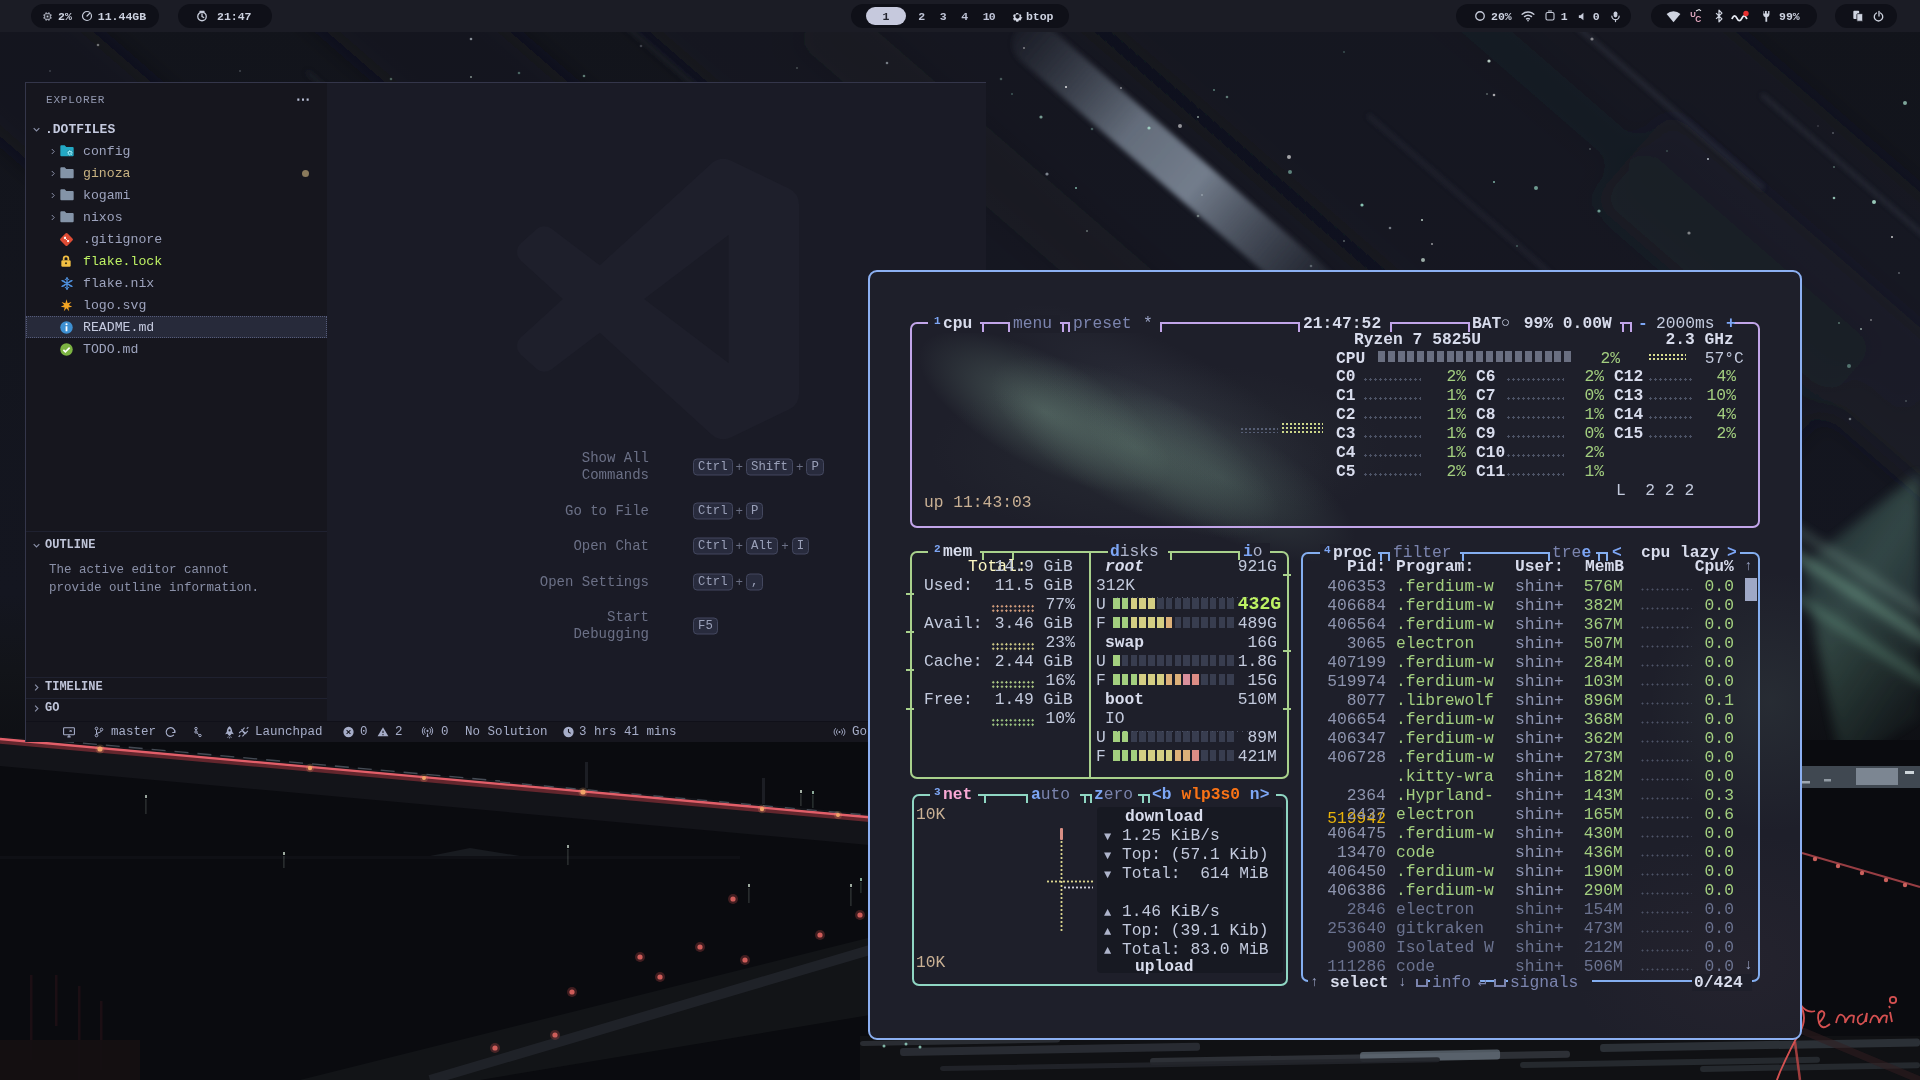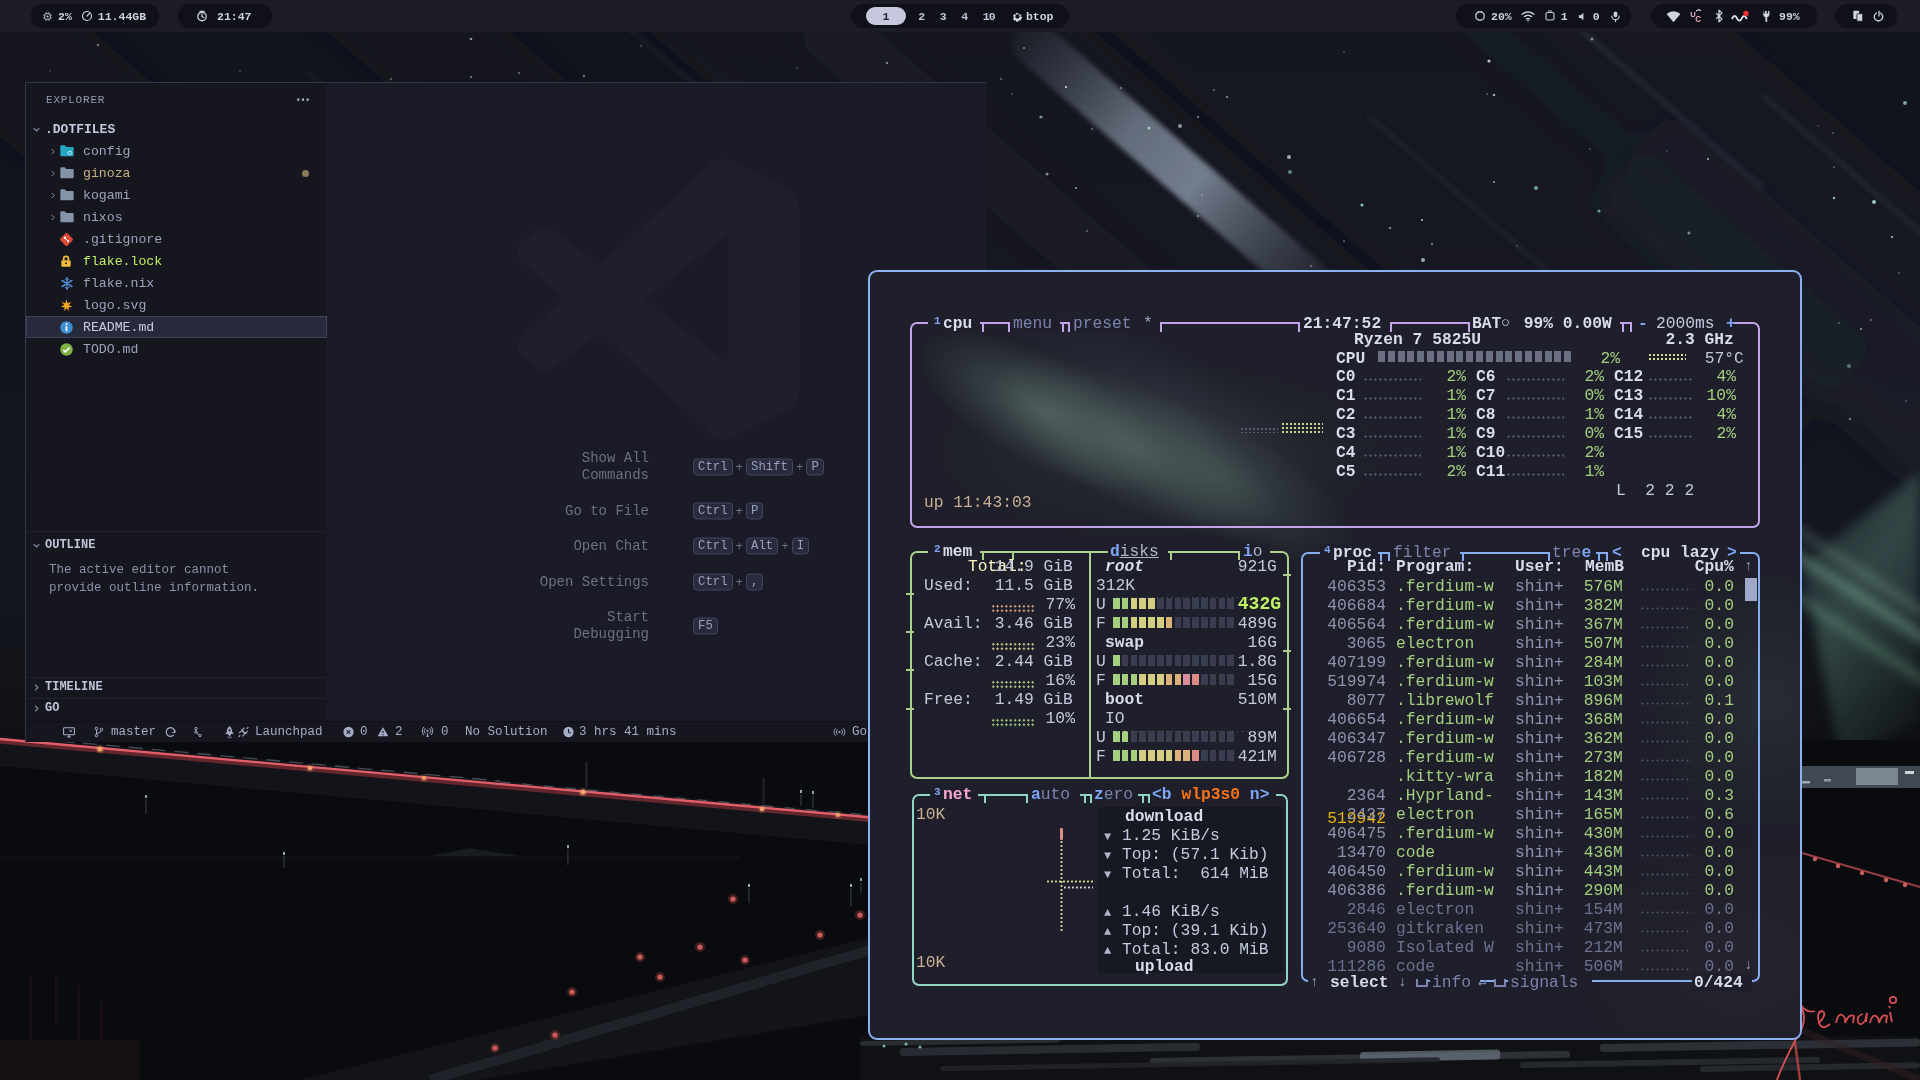--- a/index.html
+++ b/index.html
@@ -887,21 +887,21 @@
 <span class="m " style="left:924.0px;top:492.5px;color:#c9b094;font-size:16.3px;">up 11:43:03</span>
 <div style="position:absolute;left:1281.0px;top:422.0px;width:42.0px;height:11.0px;background-image:radial-gradient(circle,#ccd68a 1px,transparent 1.2px);background-size:4px 4px;"></div>
 <div style="position:absolute;left:1240.0px;top:427.0px;width:38.0px;height:6.0px;background-image:radial-gradient(circle,#565e74 1px,transparent 1.2px);background-size:4px 4px;"></div>
 <div style="position:absolute;left:928.0px;top:543.0px;width:52.0px;height:18.0px;background:#1e1f2a;"></div>
 <span class="m " style="left:934.0px;top:540.0px;color:#7da6f5;font-size:11px;font-weight:700;">2</span>
 <span class="m " style="left:943.0px;top:541.5px;color:#d8dcec;font-size:16.3px;font-weight:700;">mem</span>
 <div style="position:absolute;left:982.0px;top:551.0px;width:2.0px;height:9.0px;background:#a9d18c;"></div>
 <div style="position:absolute;left:1012.0px;top:551.0px;width:2.0px;height:9.0px;background:#a9d18c;"></div>
 <div style="position:absolute;left:1108.0px;top:543.0px;width:60.0px;height:18.0px;background:#1e1f2a;"></div>
 <span class="m " style="left:1110.0px;top:541.5px;color:#7da6f5;font-size:16.3px;font-weight:700;">d</span>
-<span class="m " style="left:1119.8px;top:541.5px;color:#aeb4cb;font-size:16.3px;text-decoration:underline;">isks</span>
+<span class="m " style="left:1119.8px;top:541.5px;color:#aeb4cb;font-size:16.3px;">isks</span>
 <div style="position:absolute;left:1170.0px;top:551.0px;width:2.0px;height:9.0px;background:#a9d18c;"></div>
 <div style="position:absolute;left:1238.0px;top:551.0px;width:2.0px;height:9.0px;background:#a9d18c;"></div>
 <div style="position:absolute;left:1240.0px;top:543.0px;width:30.0px;height:18.0px;background:#1e1f2a;"></div>
 <span class="m " style="left:1243.0px;top:541.5px;color:#7da6f5;font-size:16.3px;font-weight:700;">i</span>
 <span class="m " style="left:1252.8px;top:541.5px;color:#aeb4cb;font-size:16.3px;">o</span>
 <span class="m " style="left:968px;top:557.0px;color:#fef9c3;font-size:16.3px;">Total:</span>
 <span class="m " style="left:994.7px;top:557.0px;color:#c3cadd;font-size:16.3px;">14.9 GiB</span>
 <span class="m " style="left:924.0px;top:576.0px;color:#c3cadd;font-size:16.3px;">Used:</span>
 <span class="m " style="left:994.7px;top:576.0px;color:#c3cadd;font-size:16.3px;">11.5 GiB</span>
 <span class="m " style="left:1045.6px;top:595.0px;color:#c3cadd;font-size:16.3px;">77%</span>
@@ -1181,21 +1181,21 @@
 <span class="m " style="left:1704.6px;top:824.0px;color:#a3cf7f;font-size:16.3px;">0.0</span>
 <span class="m " style="left:1337.0px;top:843.0px;color:#8d94ae;font-size:16.3px;">13470</span>
 <span class="m " style="left:1396.0px;top:843.0px;color:#a3cf7f;font-size:16.3px;">code</span>
 <span class="m " style="left:1515.0px;top:843.0px;color:#8c93b0;font-size:16.3px;">shin+</span>
 <span class="m " style="left:1583.8px;top:843.0px;color:#a3cf7f;font-size:16.3px;">436M</span>
 <div style="position:absolute;left:1640.0px;top:854.0px;width:52.0px;height:3.0px;background-image:radial-gradient(circle,#4d5366 0.9px,transparent 1.1px);background-size:5px 3px;"></div>
 <span class="m " style="left:1704.6px;top:843.0px;color:#a3cf7f;font-size:16.3px;">0.0</span>
 <span class="m " style="left:1327.3px;top:862.0px;color:#8d94ae;font-size:16.3px;">406450</span>
 <span class="m " style="left:1396.0px;top:862.0px;color:#a3cf7f;font-size:16.3px;">.ferdium-w</span>
 <span class="m " style="left:1515.0px;top:862.0px;color:#8c93b0;font-size:16.3px;">shin+</span>
-<span class="m " style="left:1583.8px;top:862.0px;color:#a3cf7f;font-size:16.3px;">443M</span>
+<span class="m " style="left:1583.8px;top:862.0px;color:#a3cf7f;font-size:16.3px;">190M</span>
 <div style="position:absolute;left:1640.0px;top:873.0px;width:52.0px;height:3.0px;background-image:radial-gradient(circle,#4d5366 0.9px,transparent 1.1px);background-size:5px 3px;"></div>
 <span class="m " style="left:1704.6px;top:862.0px;color:#a3cf7f;font-size:16.3px;">0.0</span>
 <span class="m " style="left:1327.3px;top:881.0px;color:#8d94ae;font-size:16.3px;">406386</span>
 <span class="m " style="left:1396.0px;top:881.0px;color:#a3cf7f;font-size:16.3px;">.ferdium-w</span>
 <span class="m " style="left:1515.0px;top:881.0px;color:#8c93b0;font-size:16.3px;">shin+</span>
 <span class="m " style="left:1583.8px;top:881.0px;color:#a3cf7f;font-size:16.3px;">290M</span>
 <div style="position:absolute;left:1640.0px;top:892.0px;width:52.0px;height:3.0px;background-image:radial-gradient(circle,#4d5366 0.9px,transparent 1.1px);background-size:5px 3px;"></div>
 <span class="m " style="left:1704.6px;top:881.0px;color:#a3cf7f;font-size:16.3px;">0.0</span>
 <span class="m " style="left:1346.8px;top:900.0px;color:#6b7390;font-size:16.3px;">2846</span>
 <span class="m " style="left:1396.0px;top:900.0px;color:#6b7390;font-size:16.3px;">electron</span>

